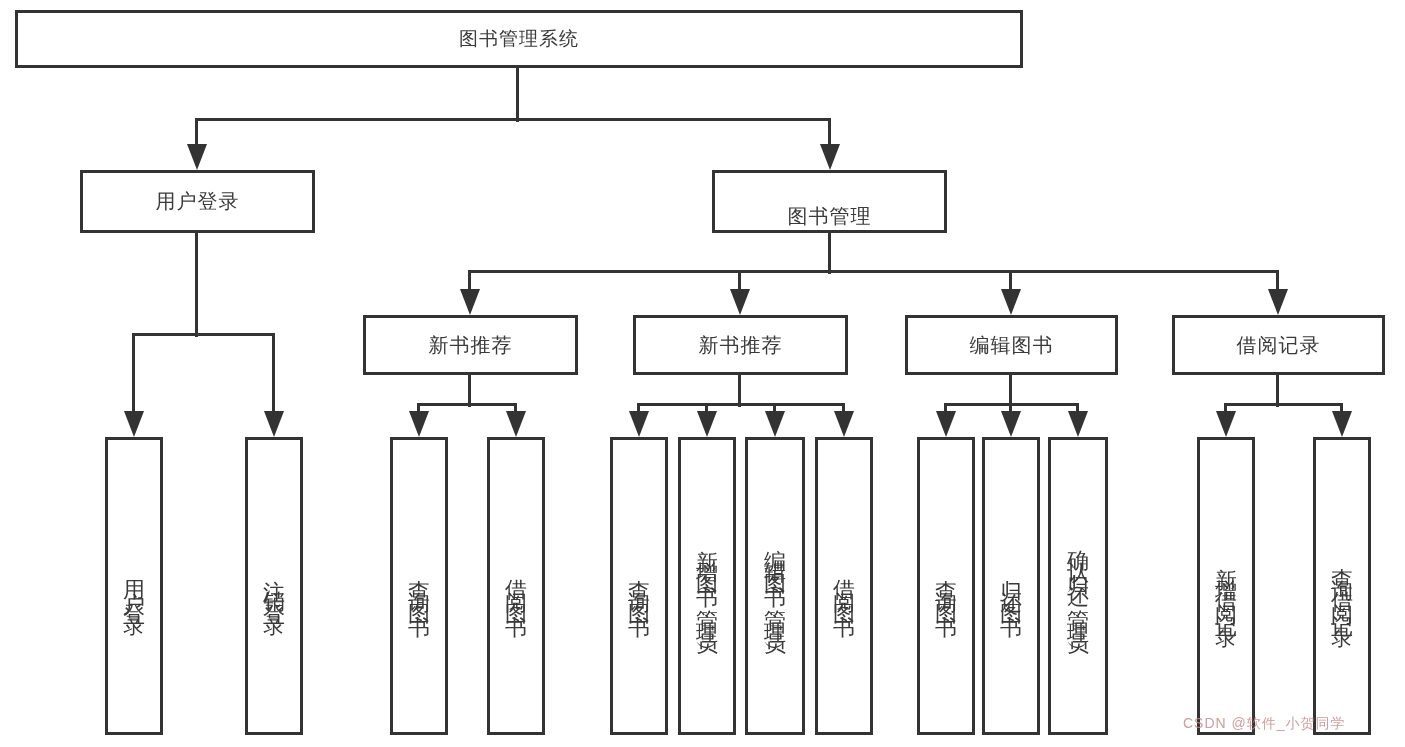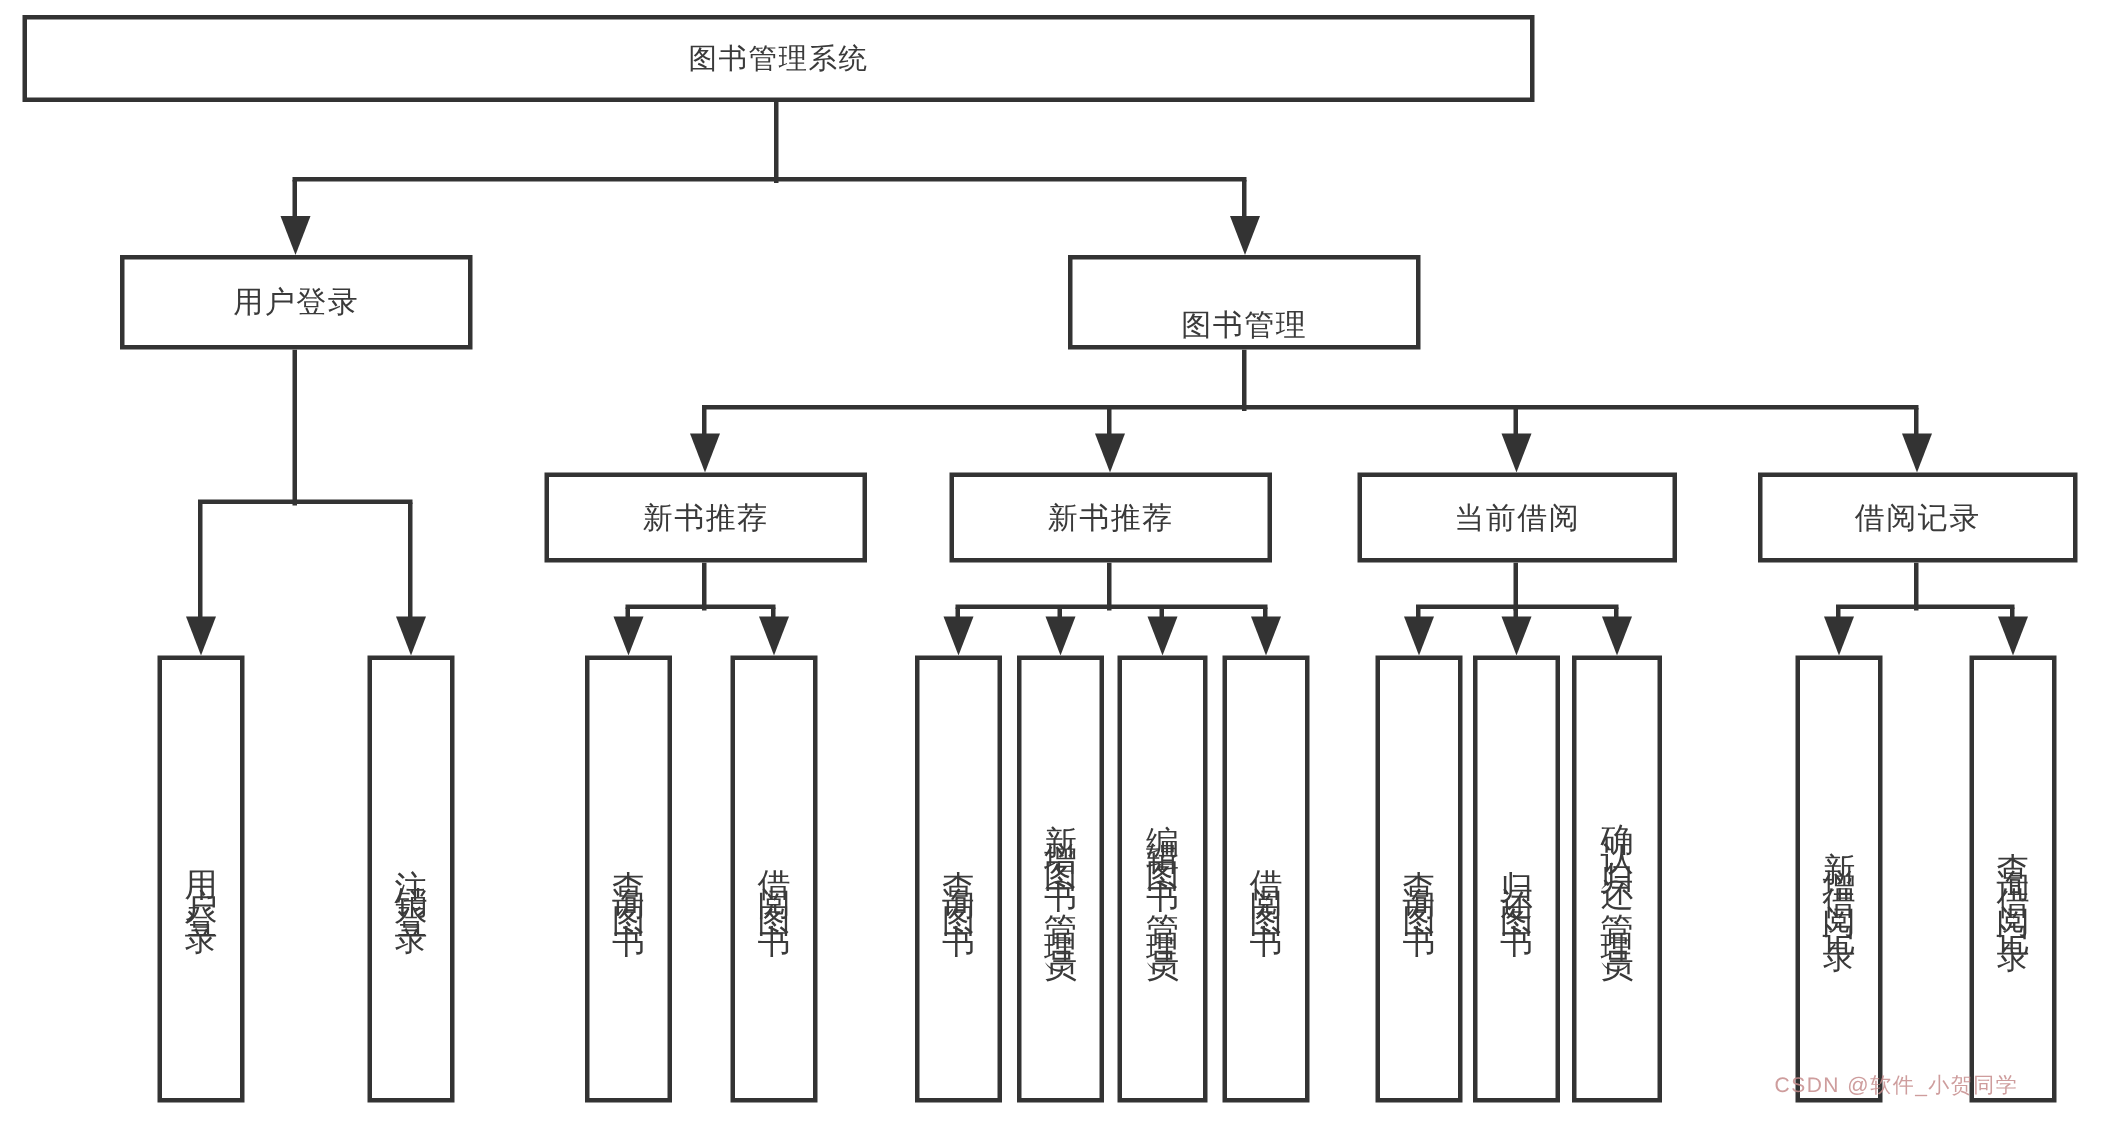--- a/index.html
+++ b/index.html
@@ -36,21 +36,21 @@
     <span class="hlabel">图书管理</span>
   </div>
 
   <div class="box" style="left:363px;top:315px;width:215px;height:60px;">
     <span class="hlabel">新书推荐</span>
   </div>
   <div class="box" style="left:633px;top:315px;width:215px;height:60px;">
     <span class="hlabel">新书推荐</span>
   </div>
   <div class="box" style="left:905px;top:315px;width:213px;height:60px;">
-    <span class="hlabel">当前借阅</span>
+    <span class="hlabel">编辑图书</span>
   </div>
   <div class="box" style="left:1172px;top:315px;width:213px;height:60px;">
     <span class="hlabel">借阅记录</span>
   </div>
 
   <div class="box vbox" style="left:105px;top:437px;width:58px;height:298px;">
     <span class="vlabel">用户登录</span>
   </div>
   <div class="box vbox" style="left:245px;top:437px;width:58px;height:298px;">
     <span class="vlabel">注销登录</span>

